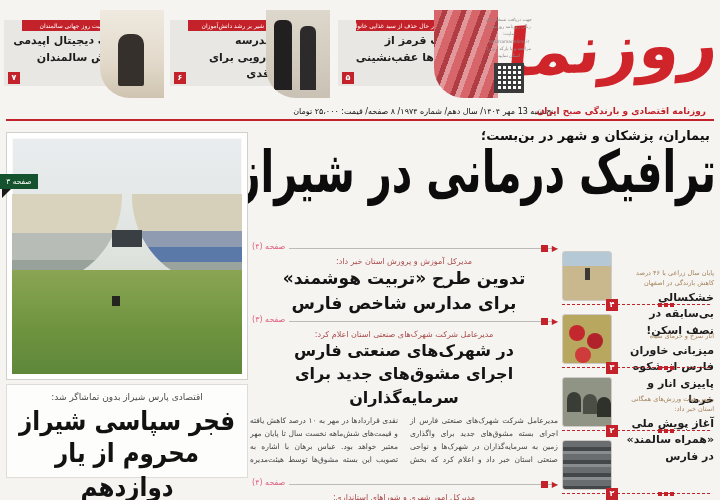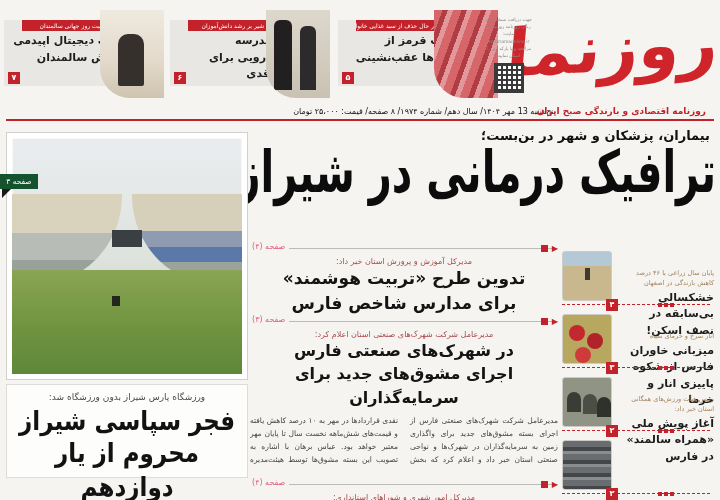--- a/index.html
+++ b/index.html
@@ -160,21 +160,21 @@
       <div class="stand leftst"></div>
       <div class="stand rightst"></div>
       <div class="scoreboard"></div>
       <div class="pitch"></div>
     </div>
   </div>
   <div class="photo-tab">صفحه ۳</div>
   <div class="photo-tab-tri"></div>
 
   <div class="feature-box">
-    <div class="kicker">ورزشگاه پارس شیراز بدون ورزشگاه شد:</div>
+    <div class="kicker">اقتصادی پارس شیراز بدون تماشاگر شد:</div>
     <div class="fh">فجر سپاسی شیراز</div>
     <div class="fh">محروم از یار دوازدهم</div>
   </div>
 
   <div class="middle">
 
     <div class="rule">
       <span class="mk">صفحه (۴)</span>
       <span class="line"></span>
       <span class="sq"></span>

